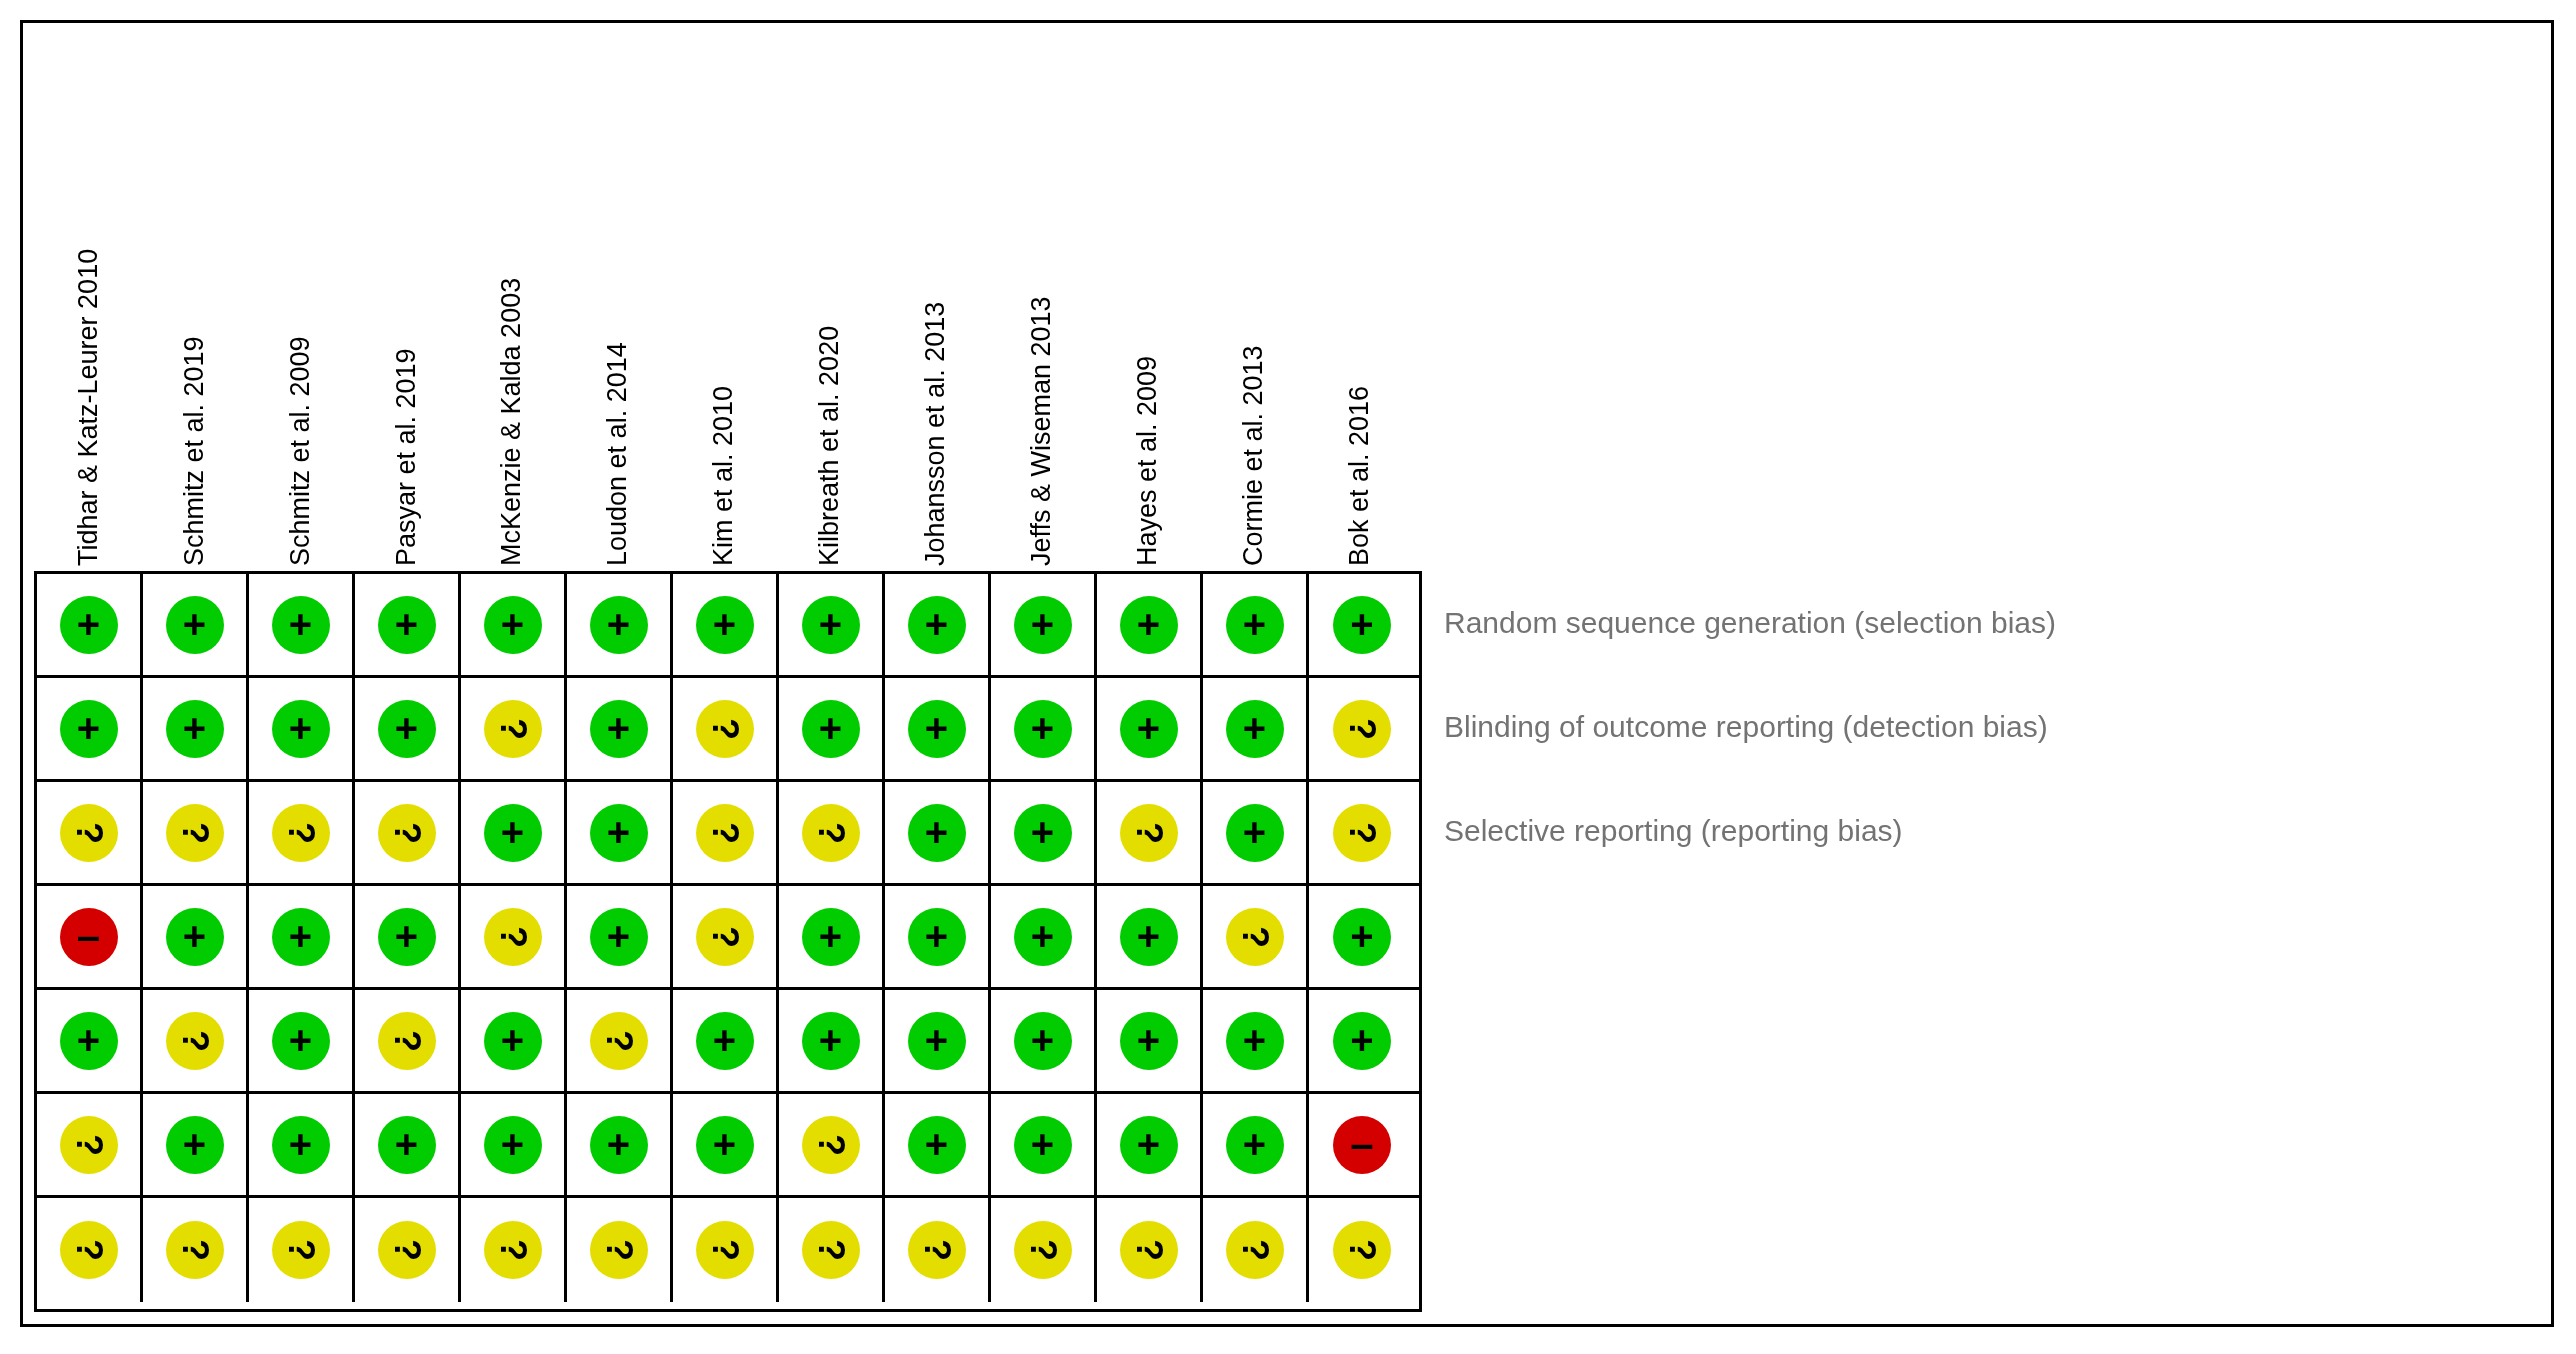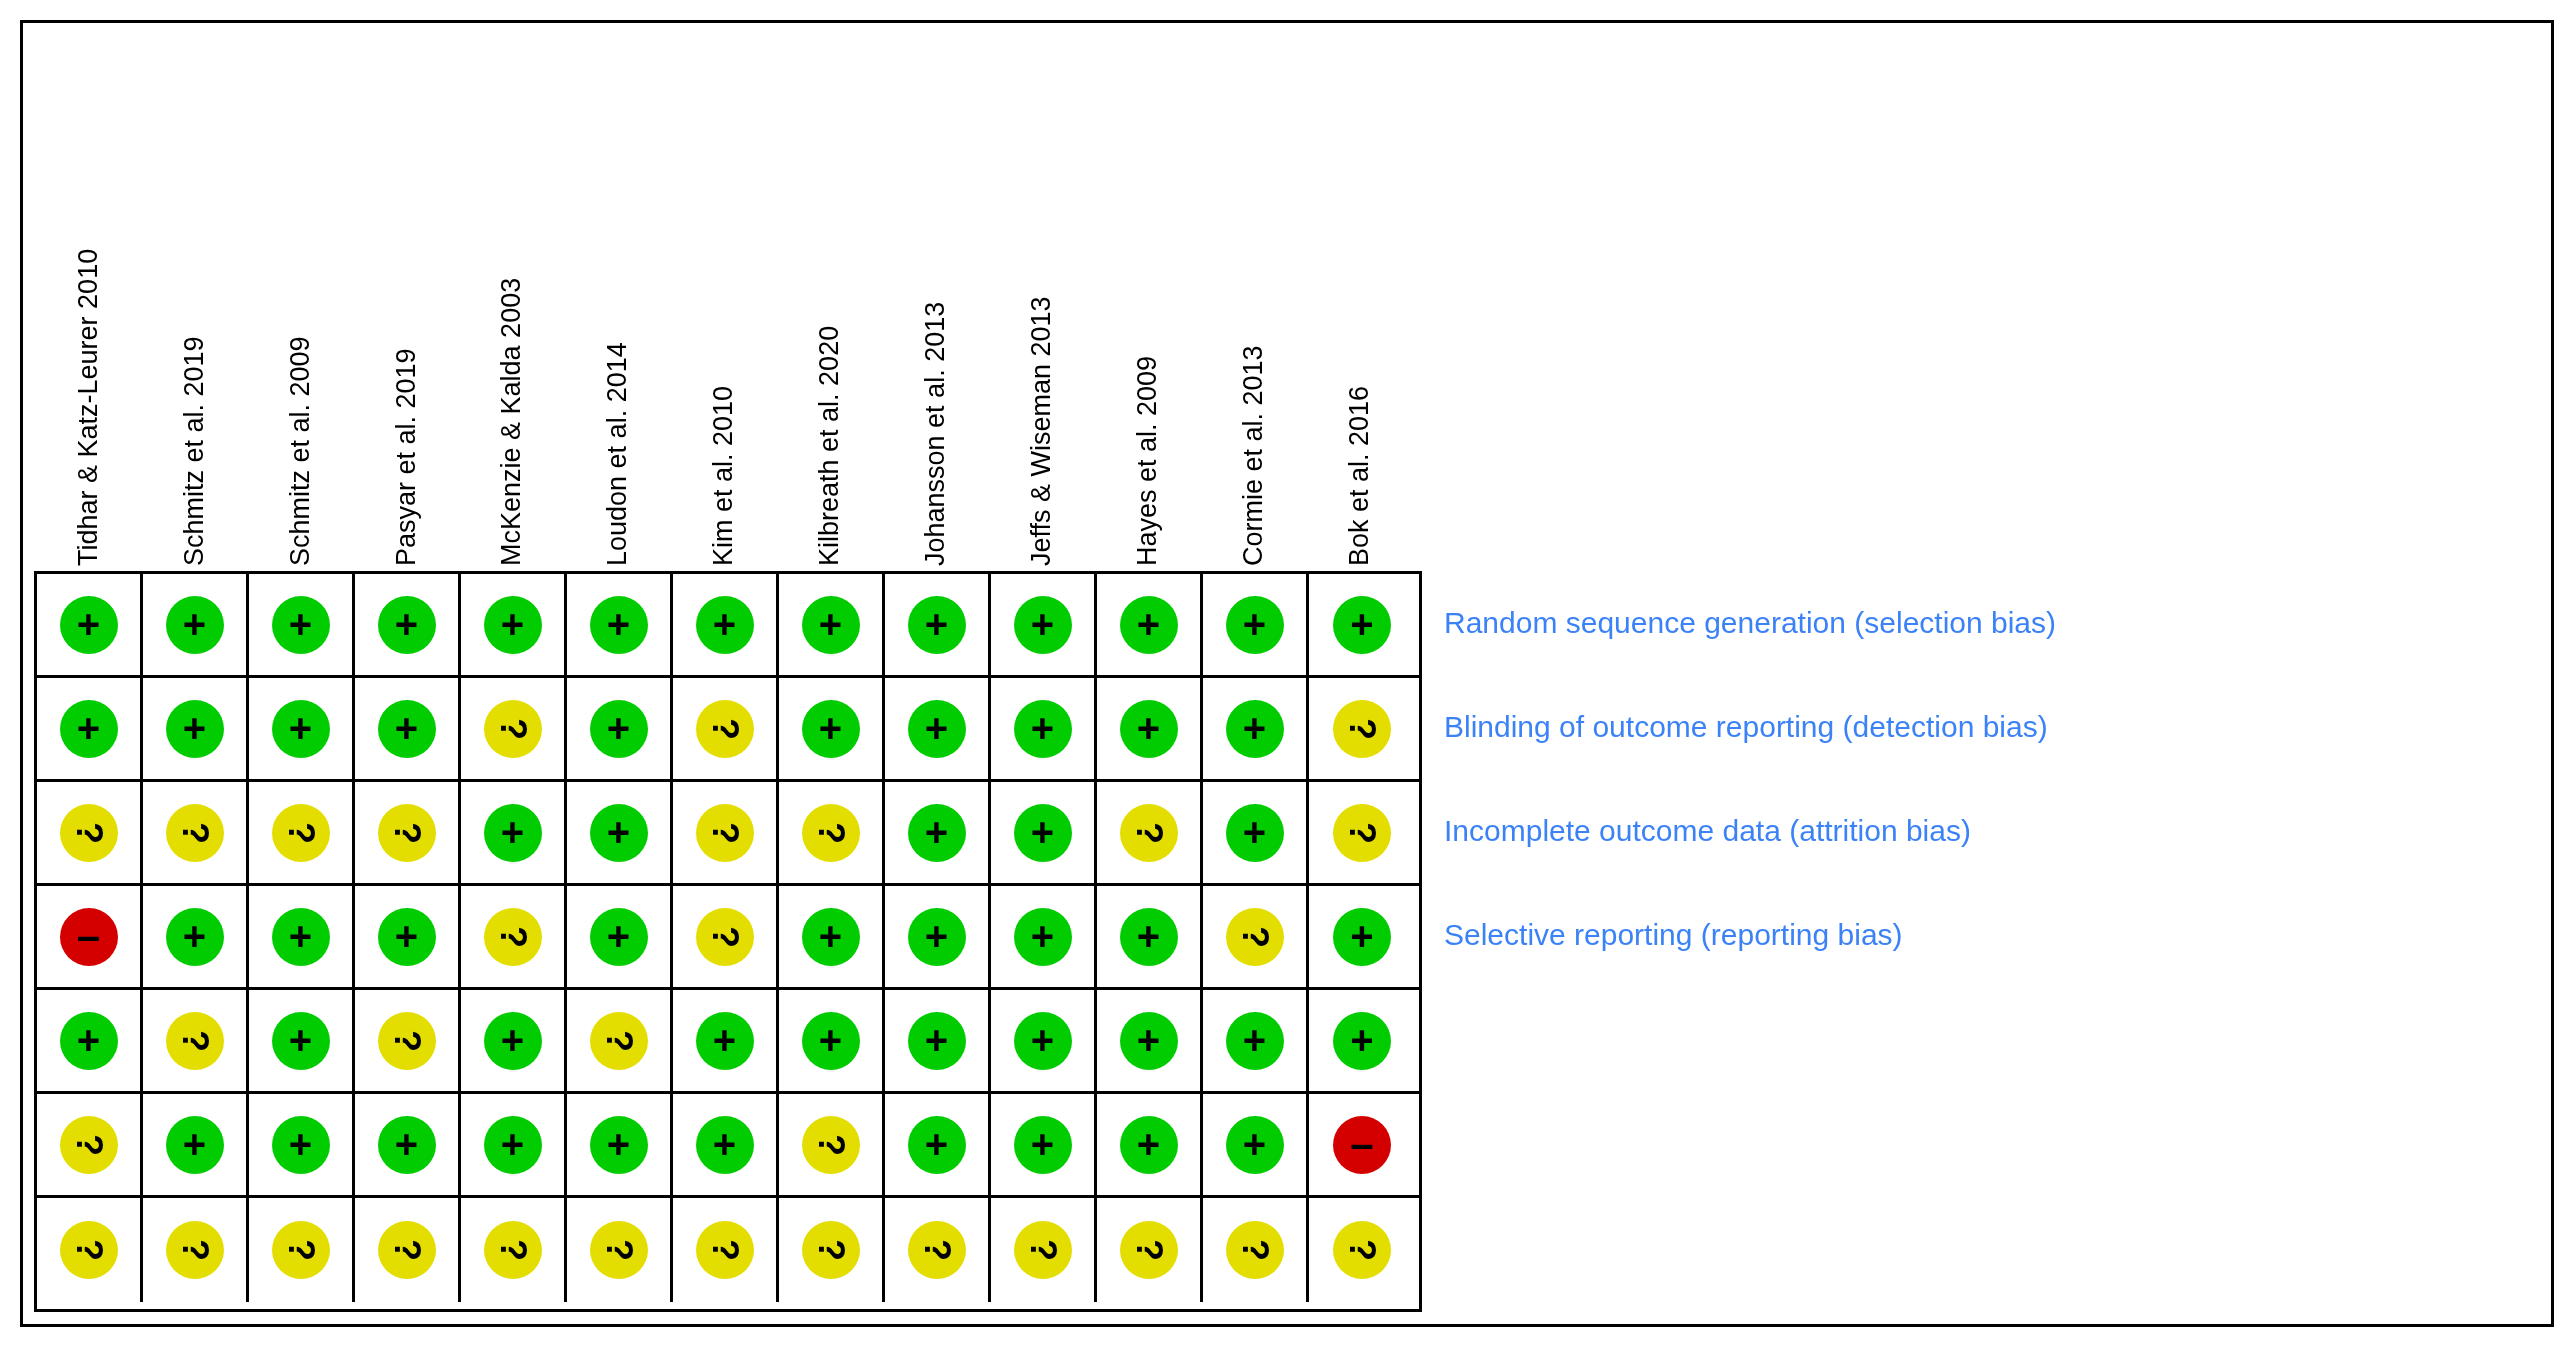--- a/index.html
+++ b/index.html
@@ -127,21 +127,21 @@
     top: 548px;
     width: 1120px;
     height: 741px;
   }
   .row-label {
     height: 104px;
     display: flex;
     align-items: center;
     padding-left: 22px;
     font-size: 30px;
-    color: #3b82f6;
+    color: #737373;
     white-space: nowrap;
     font-family: "Liberation Sans", sans-serif;
   }
 </style>
 </head>
 <body>
 
 <div id="figure-frame">
 
   <div id="header-band">
@@ -654,18 +654,17 @@
           <div class="marker unclear">
             <span class="glyph">?</span>
           </div>
         </div>
       </div>
     </div>
 
   <div id="row-labels">
       <div class="row-label">Random sequence generation (selection bias)</div>
       <div class="row-label">Blinding of outcome reporting (detection bias)</div>
-      <div class="row-label">Incomplete outcome data (attrition bias)</div>
       <div class="row-label">Selective reporting (reporting bias)</div>
     </div>
 
 </div>
 
 
 </body></html>

